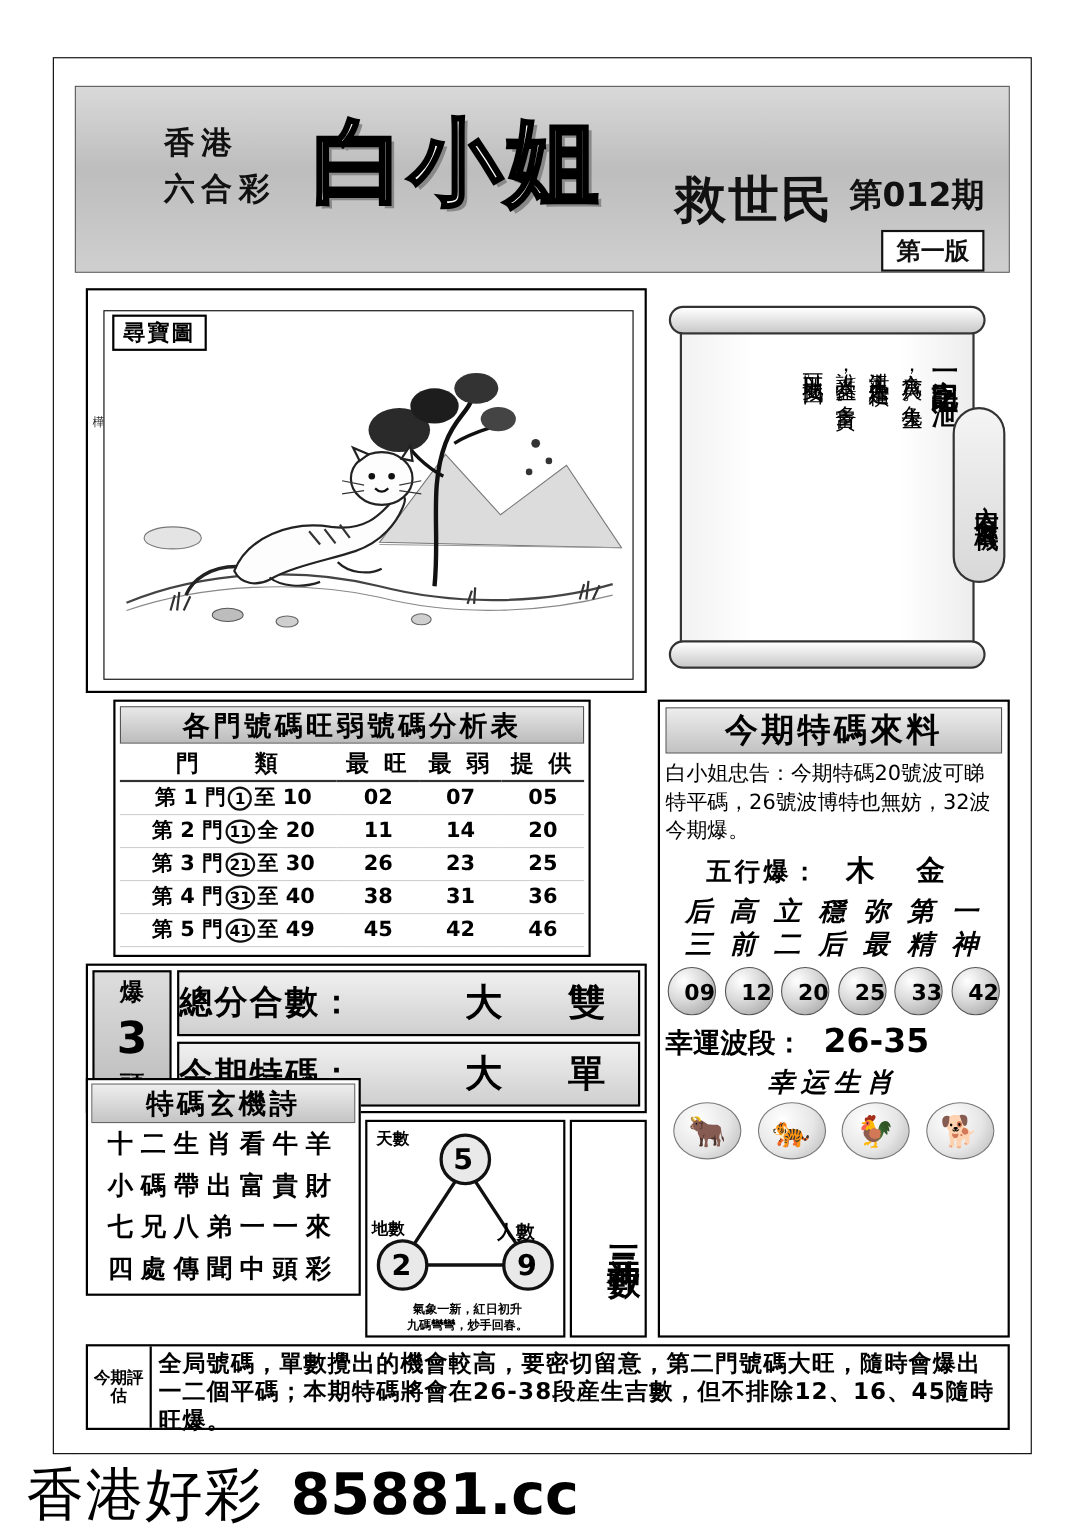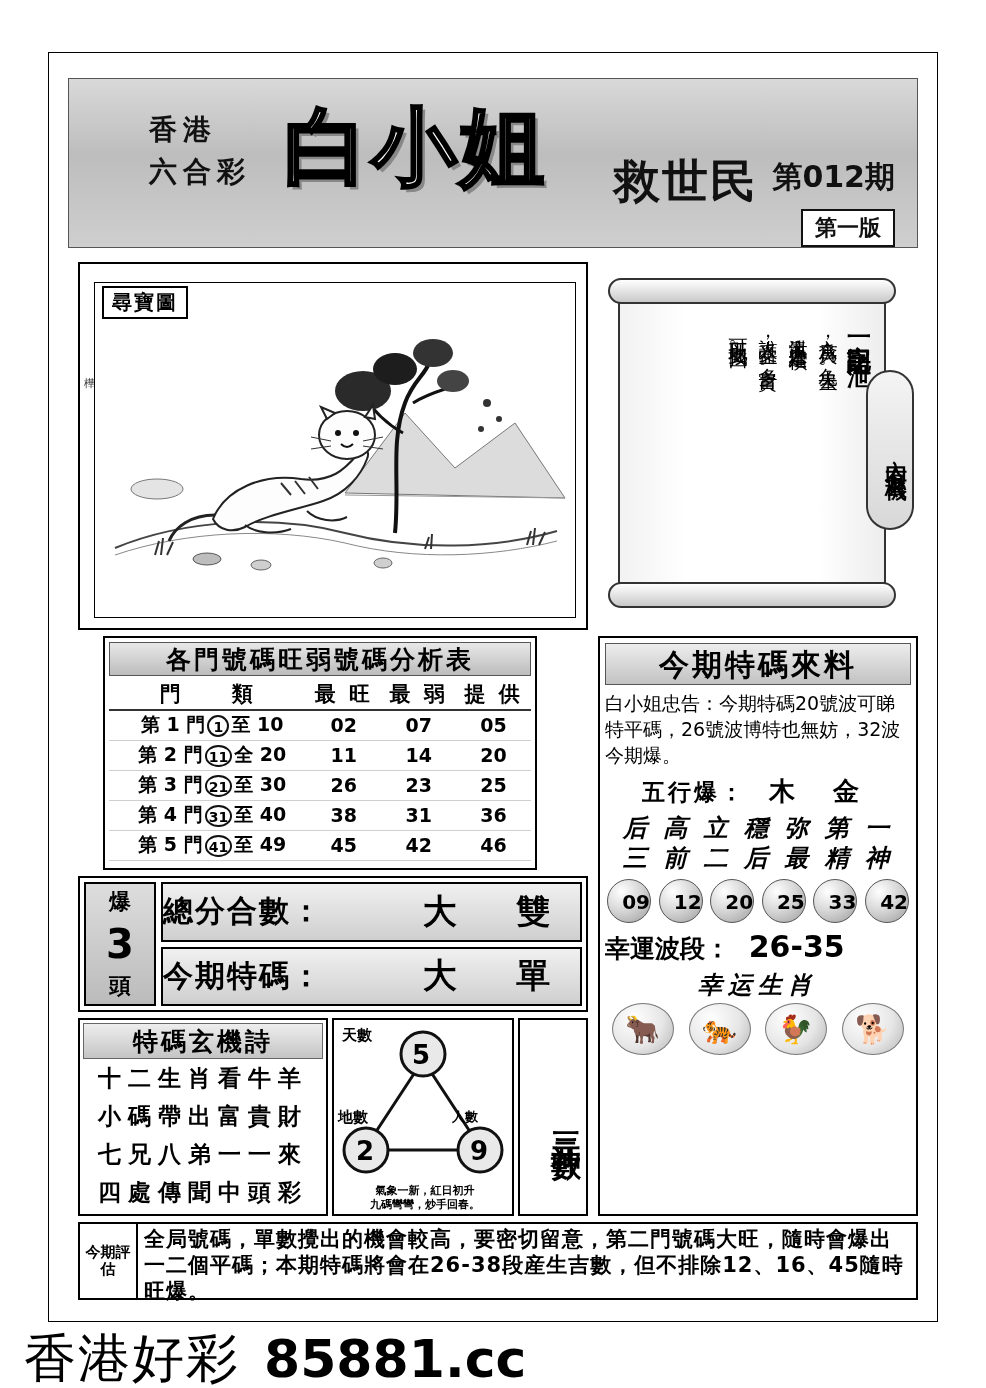--- a/index.html
+++ b/index.html
@@ -166,21 +166,21 @@
   }
   .bao-left .c { font-size:22px; font-weight:bold;}
   .bao-left .num { font-size:40px; font-weight:bold; line-height:40px;}
   .bao-right { flex:1; display:flex; flex-direction:column; gap:5px;}
   .bao-row { flex:1; display:flex; align-items:center; border:2px solid #000; background:linear-gradient(180deg,#f0f0f0,#cfcfcf);}
   .bao-row .lbl { width:230px; font-size:30px; font-weight:bold; letter-spacing:2px; }
   .bao-row .v1, .bao-row .v2 { flex:1; text-align:center; font-size:34px; font-weight:bold;}
 
   
   .poem {
-    position:absolute; left:78px; top:1018px; width:250px; height:198px;
+    position:absolute; left:78px; top:980px; width:250px; height:198px;
     border:2px solid #000; background:#fff; padding:3px;
   }
   .poem-title {
     height:36px; line-height:36px; text-align:center;
     font-size:25px; font-weight:bold; letter-spacing:3px;
     background:linear-gradient(180deg,#eee,#c4c4c4); border:1px solid #666;
   }
   .poem-line { text-align:center; font-size:23px; font-weight:bold; letter-spacing:7px; line-height:38px;}
 
   
@@ -458,21 +458,21 @@
       <polygon points="89,40 30,130 148,130" fill="none" stroke="#111" stroke-width="3"></polygon>
       <circle cx="89" cy="34" r="22" fill="#e9e9e9" stroke="#111" stroke-width="3"></circle>
       <circle cx="32" cy="130" r="22" fill="#e9e9e9" stroke="#111" stroke-width="3"></circle>
       <circle cx="146" cy="130" r="22" fill="#e9e9e9" stroke="#111" stroke-width="3"></circle>
     </svg>
     <div style="position:absolute;left:78px;top:20px;font-size:26px;font-weight:bold;">5</div>
     <div style="position:absolute;left:22px;top:116px;font-size:26px;font-weight:bold;">2</div>
     <div style="position:absolute;left:136px;top:116px;font-size:26px;font-weight:bold;">9</div>
     <div style="position:absolute;left:8px;top:6px;font-size:15px;font-weight:bold;">天數</div>
     <div style="position:absolute;left:4px;top:88px;font-size:15px;font-weight:bold;">地數</div>
-    <div style="position:absolute;left:118px;top:88px;font-size:13px;font-weight:bold;">人數</div>
+    <div style="position:absolute;left:118px;top:88px;font-size:17px;font-weight:bold;">人數</div>
     <div class="tri-note">
       <div>氣象一新，紅日初升</div>
       <div>九碼彎彎，炒手回春。</div>
     </div>
   </div>
 
   <div class="sanyuan">三元神數</div>
 
   <div class="right-col">
     <div class="rc-title">今期特碼來料</div>

